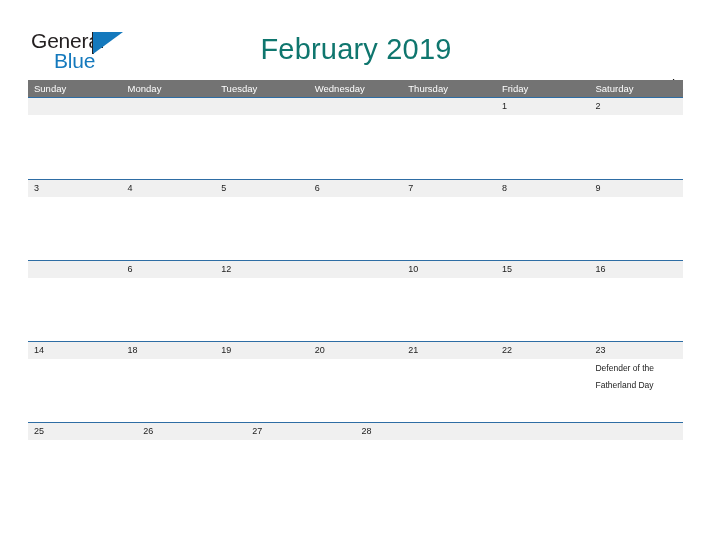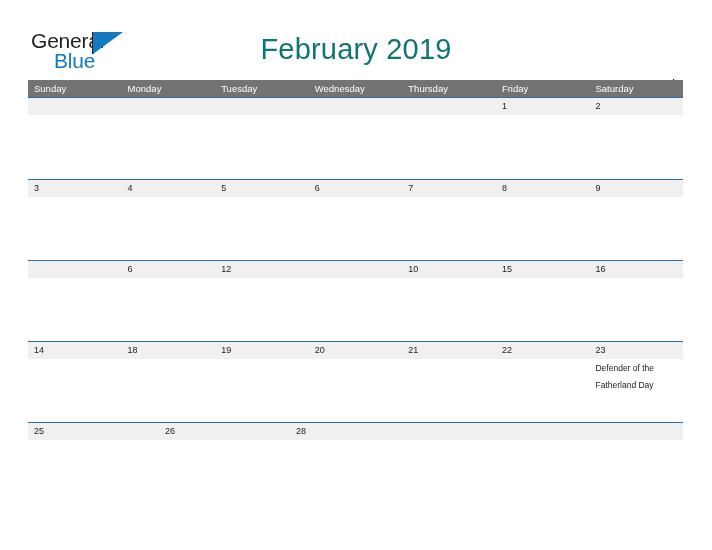--- a/index.html
+++ b/index.html
@@ -349,20 +349,24 @@
             <div class="day-cell">
               <div class="day-band"></div>
               <div class="day-number">25</div>
             </div>
             <div class="day-cell">
               <div class="day-band"></div>
               <div class="day-number">26</div>
             </div>
             <div class="day-cell">
               <div class="day-band"></div>
+              <div class="day-number">27</div>
+            </div>
+            <div class="day-cell">
+              <div class="day-band"></div>
               <div class="day-number">28</div>
             </div>
             <div class="day-cell empty">
               <div class="day-band"></div>
               <div class="day-number"></div>
             </div>
             <div class="day-cell empty">
               <div class="day-band"></div>
               <div class="day-number"></div>
             </div>

